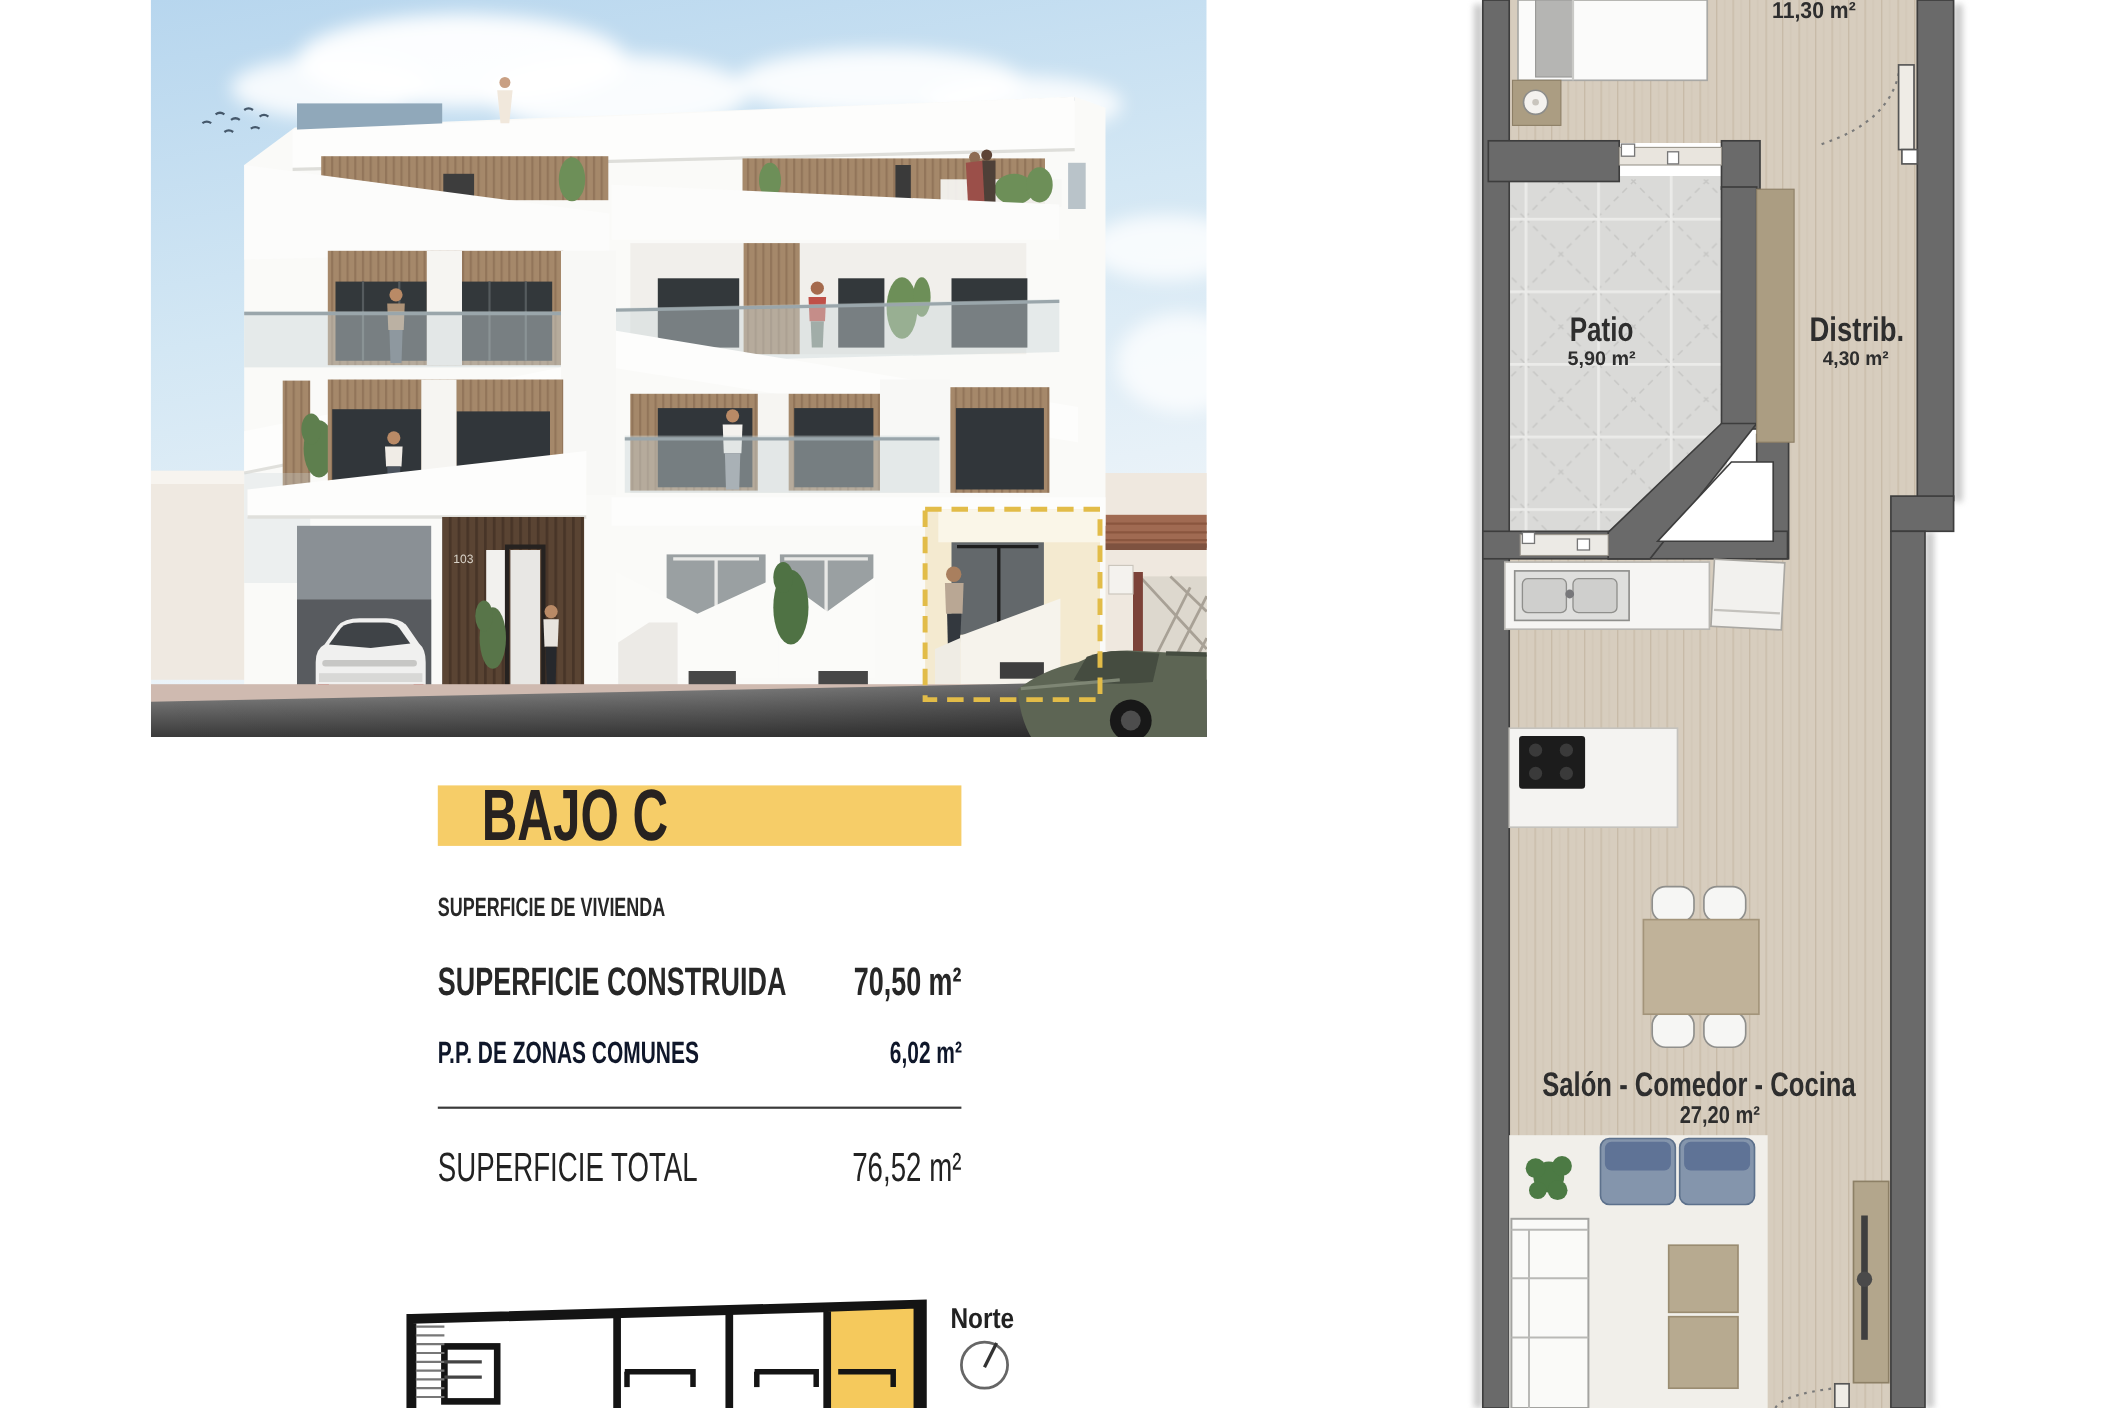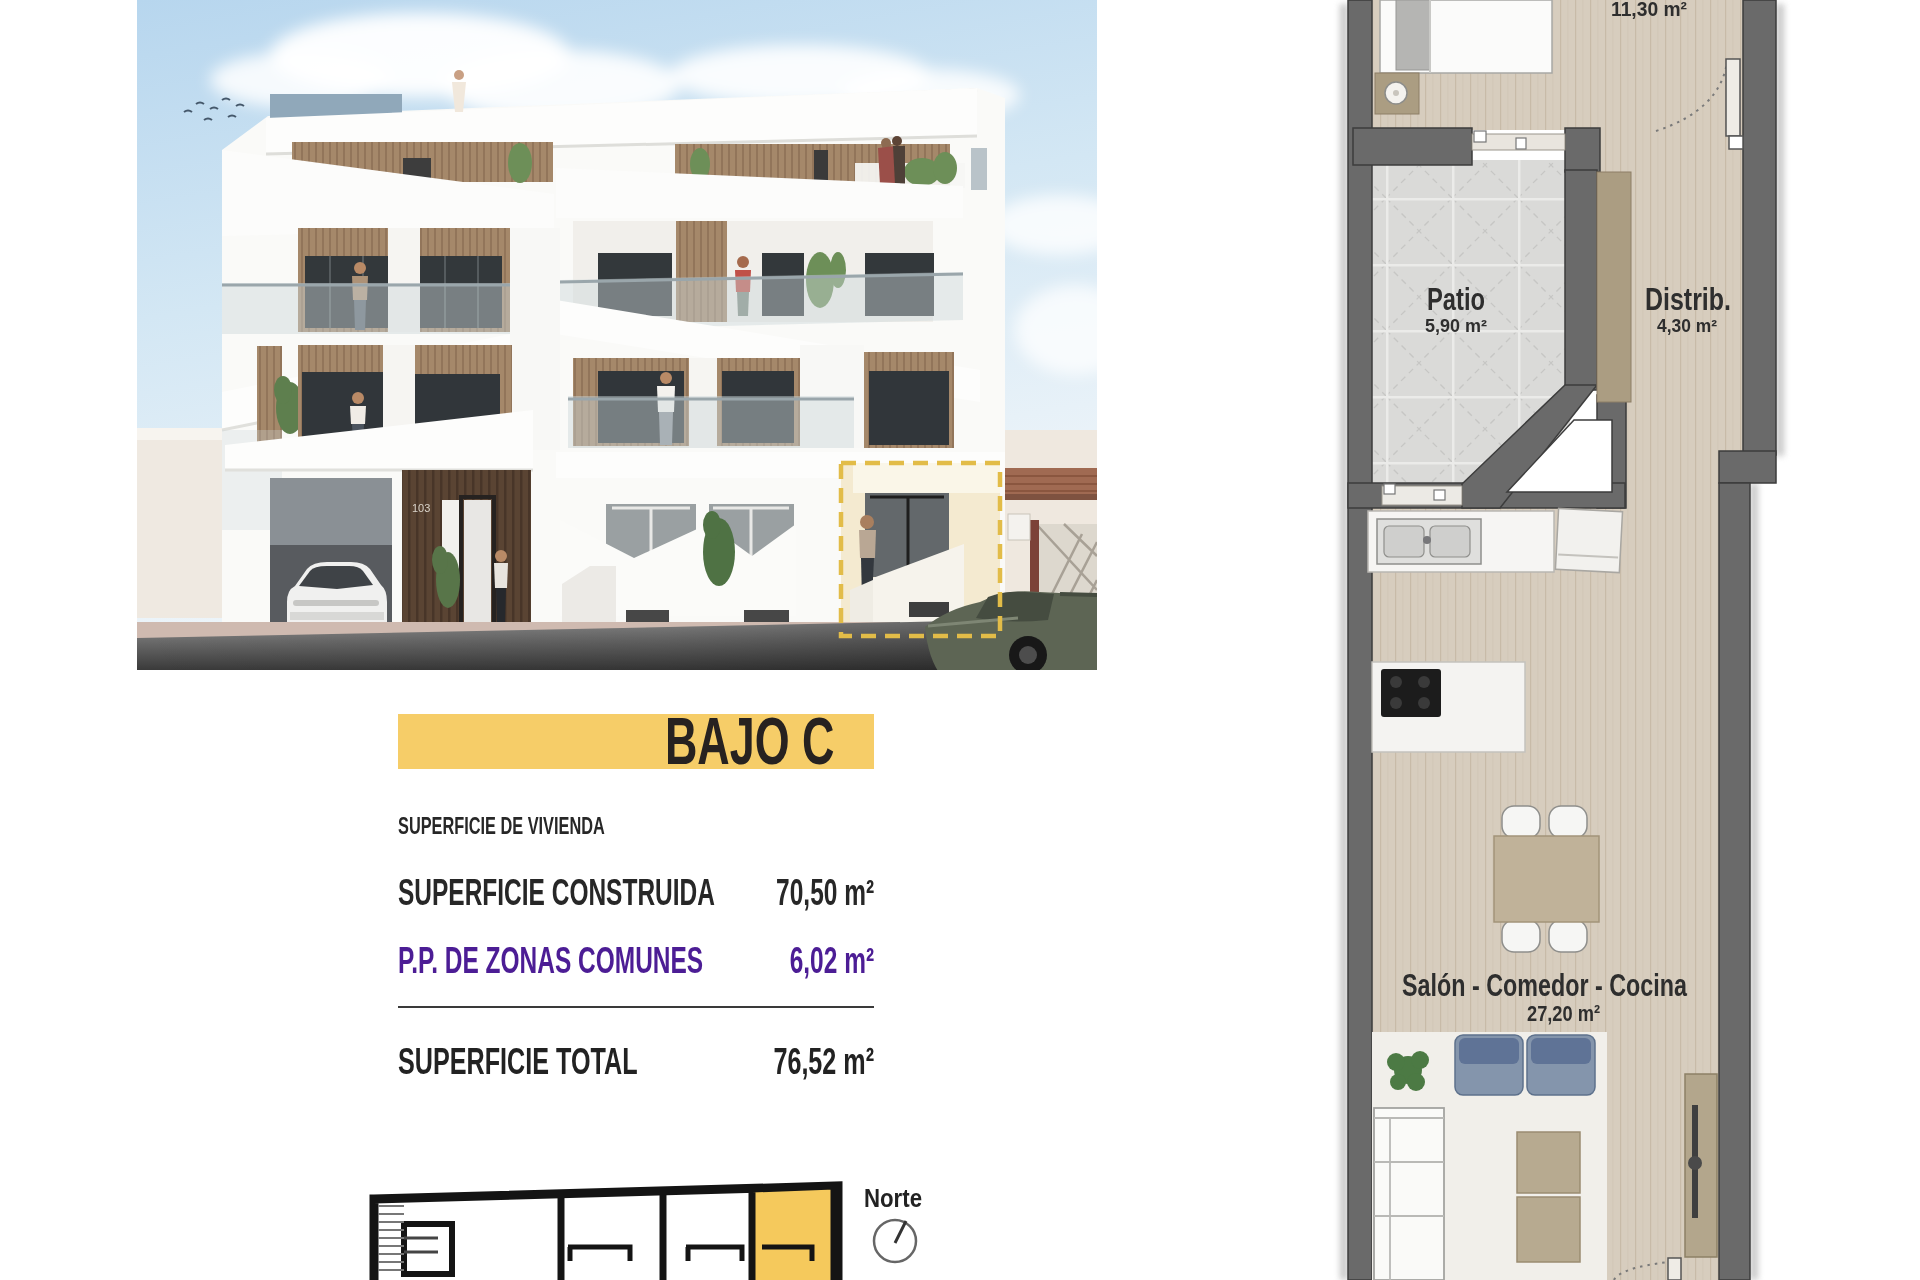--- a/index.html
+++ b/index.html
@@ -245,37 +245,37 @@
  <circle cx="1028" cy="655" r="9" fill="#4d4d4d"></circle>
  <path d="M928 626 l90 -8" stroke="#7e8674" stroke-width="3" fill="none"></path>
  <path d="M1060 594 l37 1" stroke="#454c40" stroke-width="4" fill="none"></path>
 </g>
 
 <rect x="841" y="463" width="159" height="173" fill="none" stroke="#e2bc48" stroke-width="4.5" stroke-dasharray="15,9"></rect>
 <path d="M841 636 l-0 0" fill="none"></path>
 </svg>
 
 <div class="abs" style="left:398px;top:714px;width:476px;height:55px;background:#f6cd68;"></div>
-<div class="abs" style="left:398px;top:714px;width:476px;height:55px;line-height:55px;text-align:right;">
+<div class="abs" style="left:398px;top:714px;width:476px;height:55px;line-height:55px;text-align:left;">
  <span style="display:inline-block;transform:scaleX(0.68);font-weight:bold;font-size:66px;color:#272220;">BAJO C</span>
 </div>
 
 <div class="abs" style="left:398px;top:814px;width:476px;font-size:24px;font-weight:bold;color:#272727;line-height:1;">
  <span class="lbl">SUPERFICIE DE VIVIENDA</span>
 </div>
 <div class="abs" style="left:398px;top:875px;width:476px;font-size:36px;font-weight:bold;color:#272727;line-height:1;">
  <span class="lbl">SUPERFICIE CONSTRUIDA</span>
  <span class="val" style="position:absolute;right:0;">70,50 m²</span>
 </div>
-<div class="abs" style="left:398px;top:943px;width:476px;font-size:36px;font-weight:bold;color:#4c1d95;line-height:1;">
+<div class="abs" style="left:398px;top:943px;width:476px;font-size:28px;font-weight:bold;color:#0f172a;line-height:1;">
  <span class="lbl">P.P. DE ZONAS COMUNES</span>
  <span class="val" style="position:absolute;right:0;">6,02 m²</span>
 </div>
 <div class="abs" style="left:398px;top:1006px;width:476px;height:2px;background:#3a3a3a;"></div>
-<div class="abs" style="left:398px;top:1043px;width:476px;font-size:37px;font-weight:bold;color:#222;line-height:1;">
+<div class="abs" style="left:398px;top:1043px;width:476px;font-size:37px;font-weight:normal;color:#222;line-height:1;">
  <span class="lbl">SUPERFICIE TOTAL</span>
  <span class="val" style="position:absolute;right:0;">76,52 m²</span>
 </div>
 
 <svg class="abs" style="left:360px;top:1180px" width="580" height="100" viewBox="360 1180 580 100">
 <g stroke="#141414" fill="none">
 <polygon points="374,1199 838,1186 838,1292 374,1292" fill="#ffffff" stroke-width="9"></polygon>
 <polygon points="752,1189 834,1186 834,1292 752,1292" fill="#f5c95c" stroke-width="7"></polygon>
 <line x1="561" y1="1191" x2="561" y2="1282" stroke-width="7"></line>
 <line x1="663" y1="1189" x2="663" y2="1282" stroke-width="7"></line>

